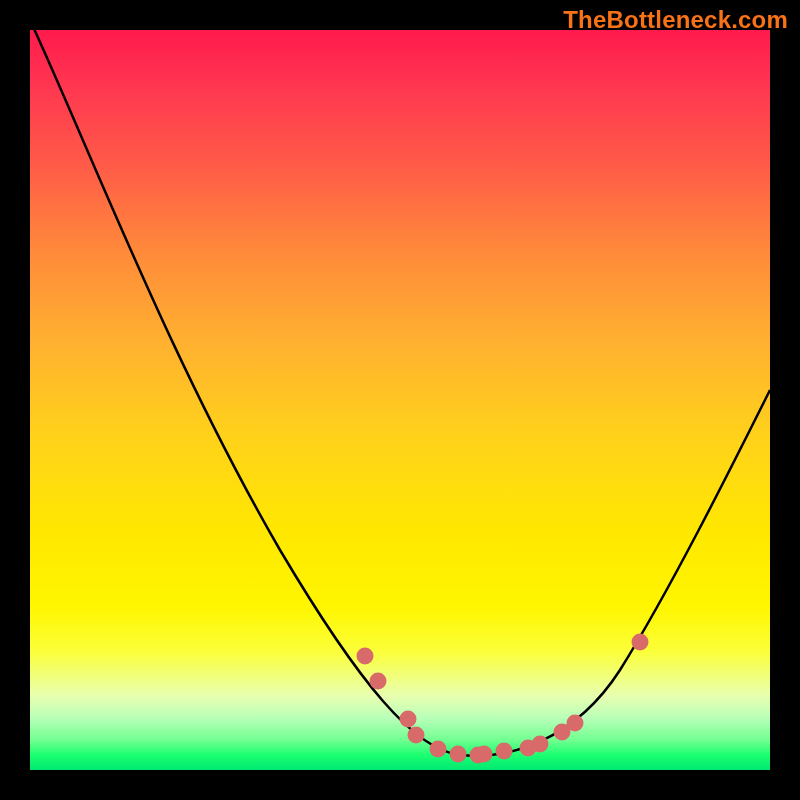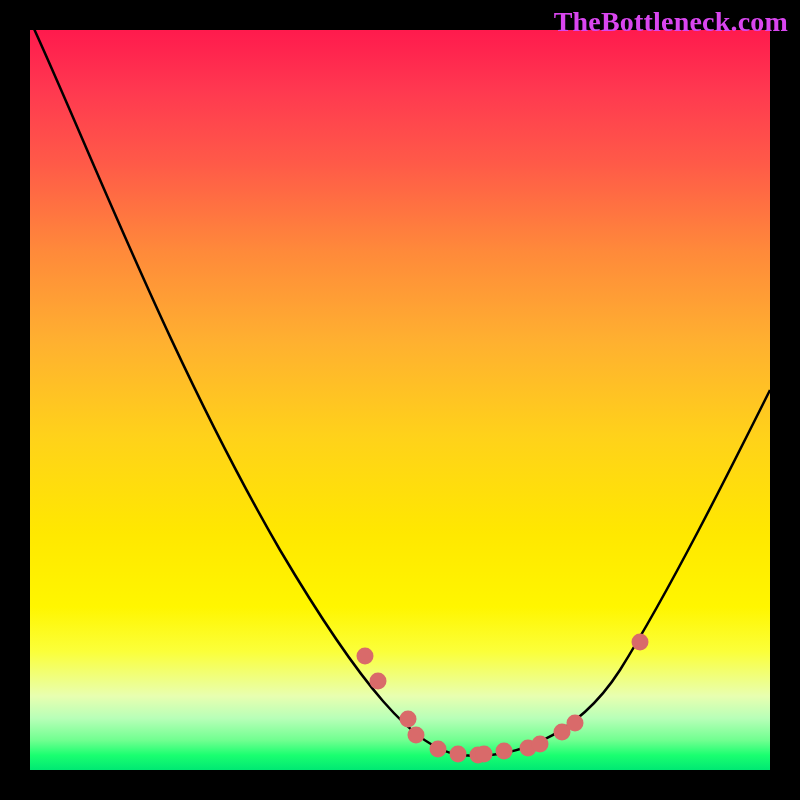--- a/index.html
+++ b/index.html
@@ -31,26 +31,25 @@
       #b8ffb8 93%,
       #70ff90 96%,
       #1aff70 98%,
       #00e873 100%
     );
   }
   .watermark {
     position: absolute;
     top: 6px;
     right: 12px;
-    color: #d946ef;
-    font-size: 28px;
+    color: #f97316;
+    font-size: 24px;
     font-weight: 600;
     z-index: 5;
     letter-spacing: 0.2px;
-    font-family: Liberation Serif, serif;
   }
   svg.curve {
     position: absolute;
     left: 30px;
     top: 30px;
     width: 740px;
     height: 740px;
     z-index: 3;
   }
 </style>

